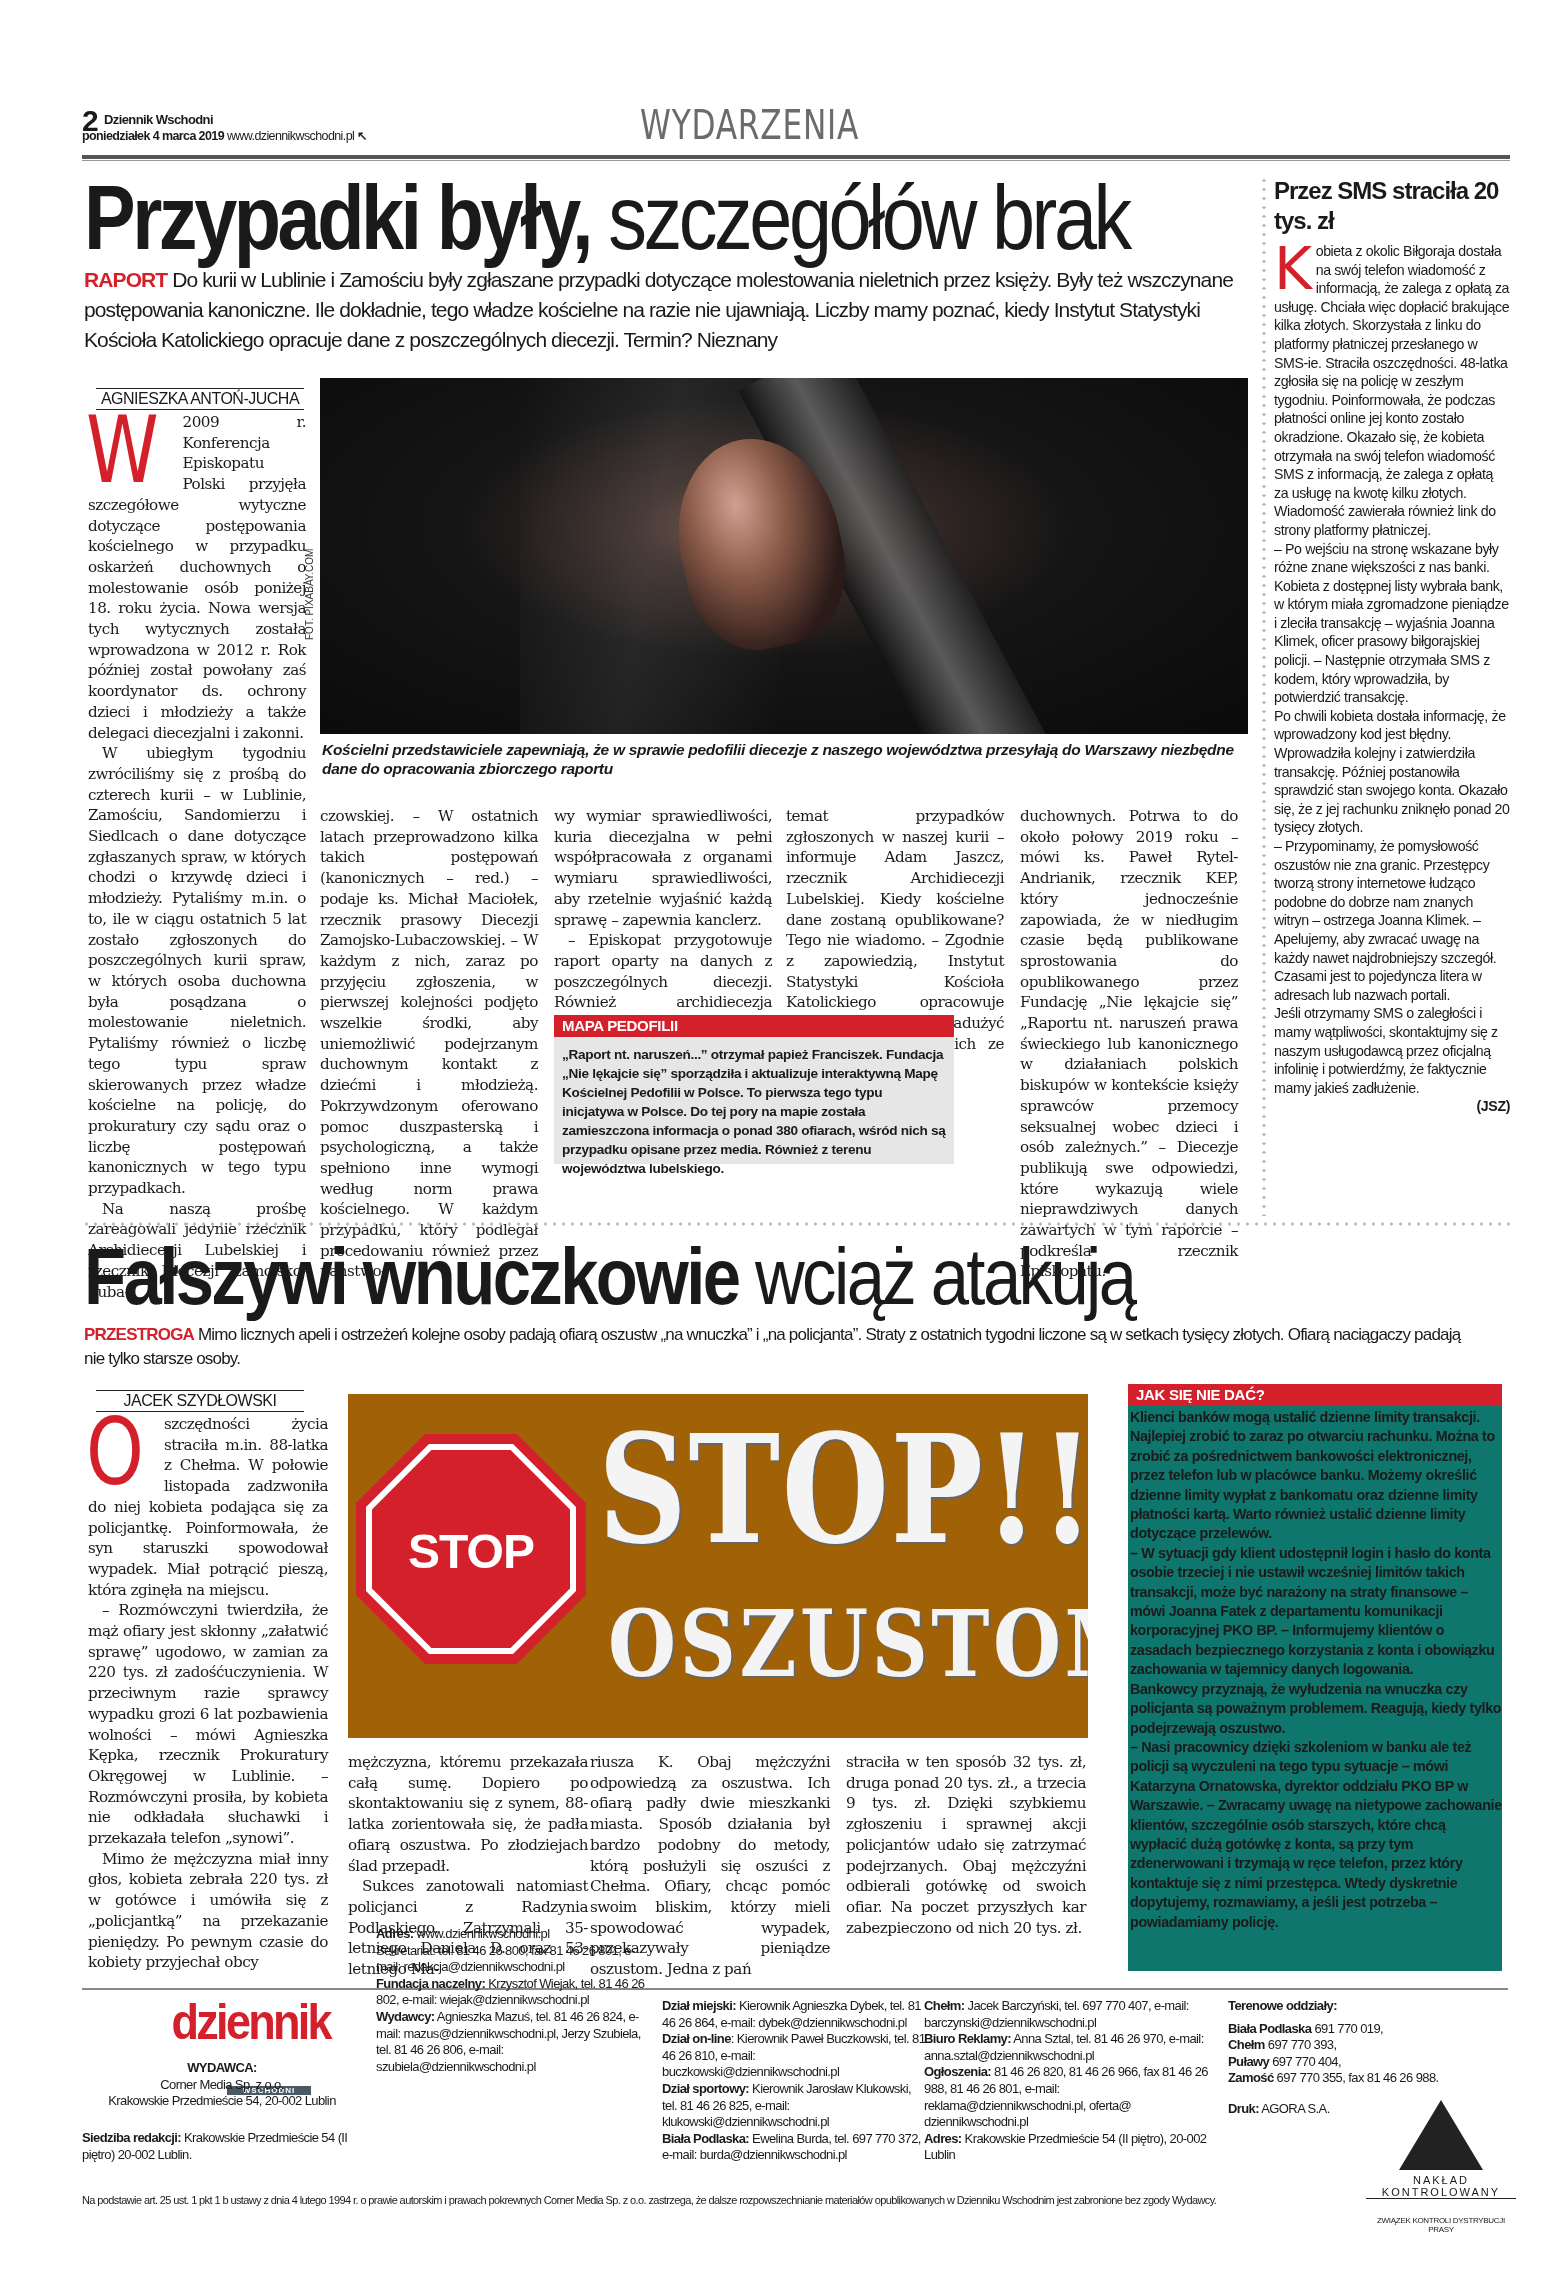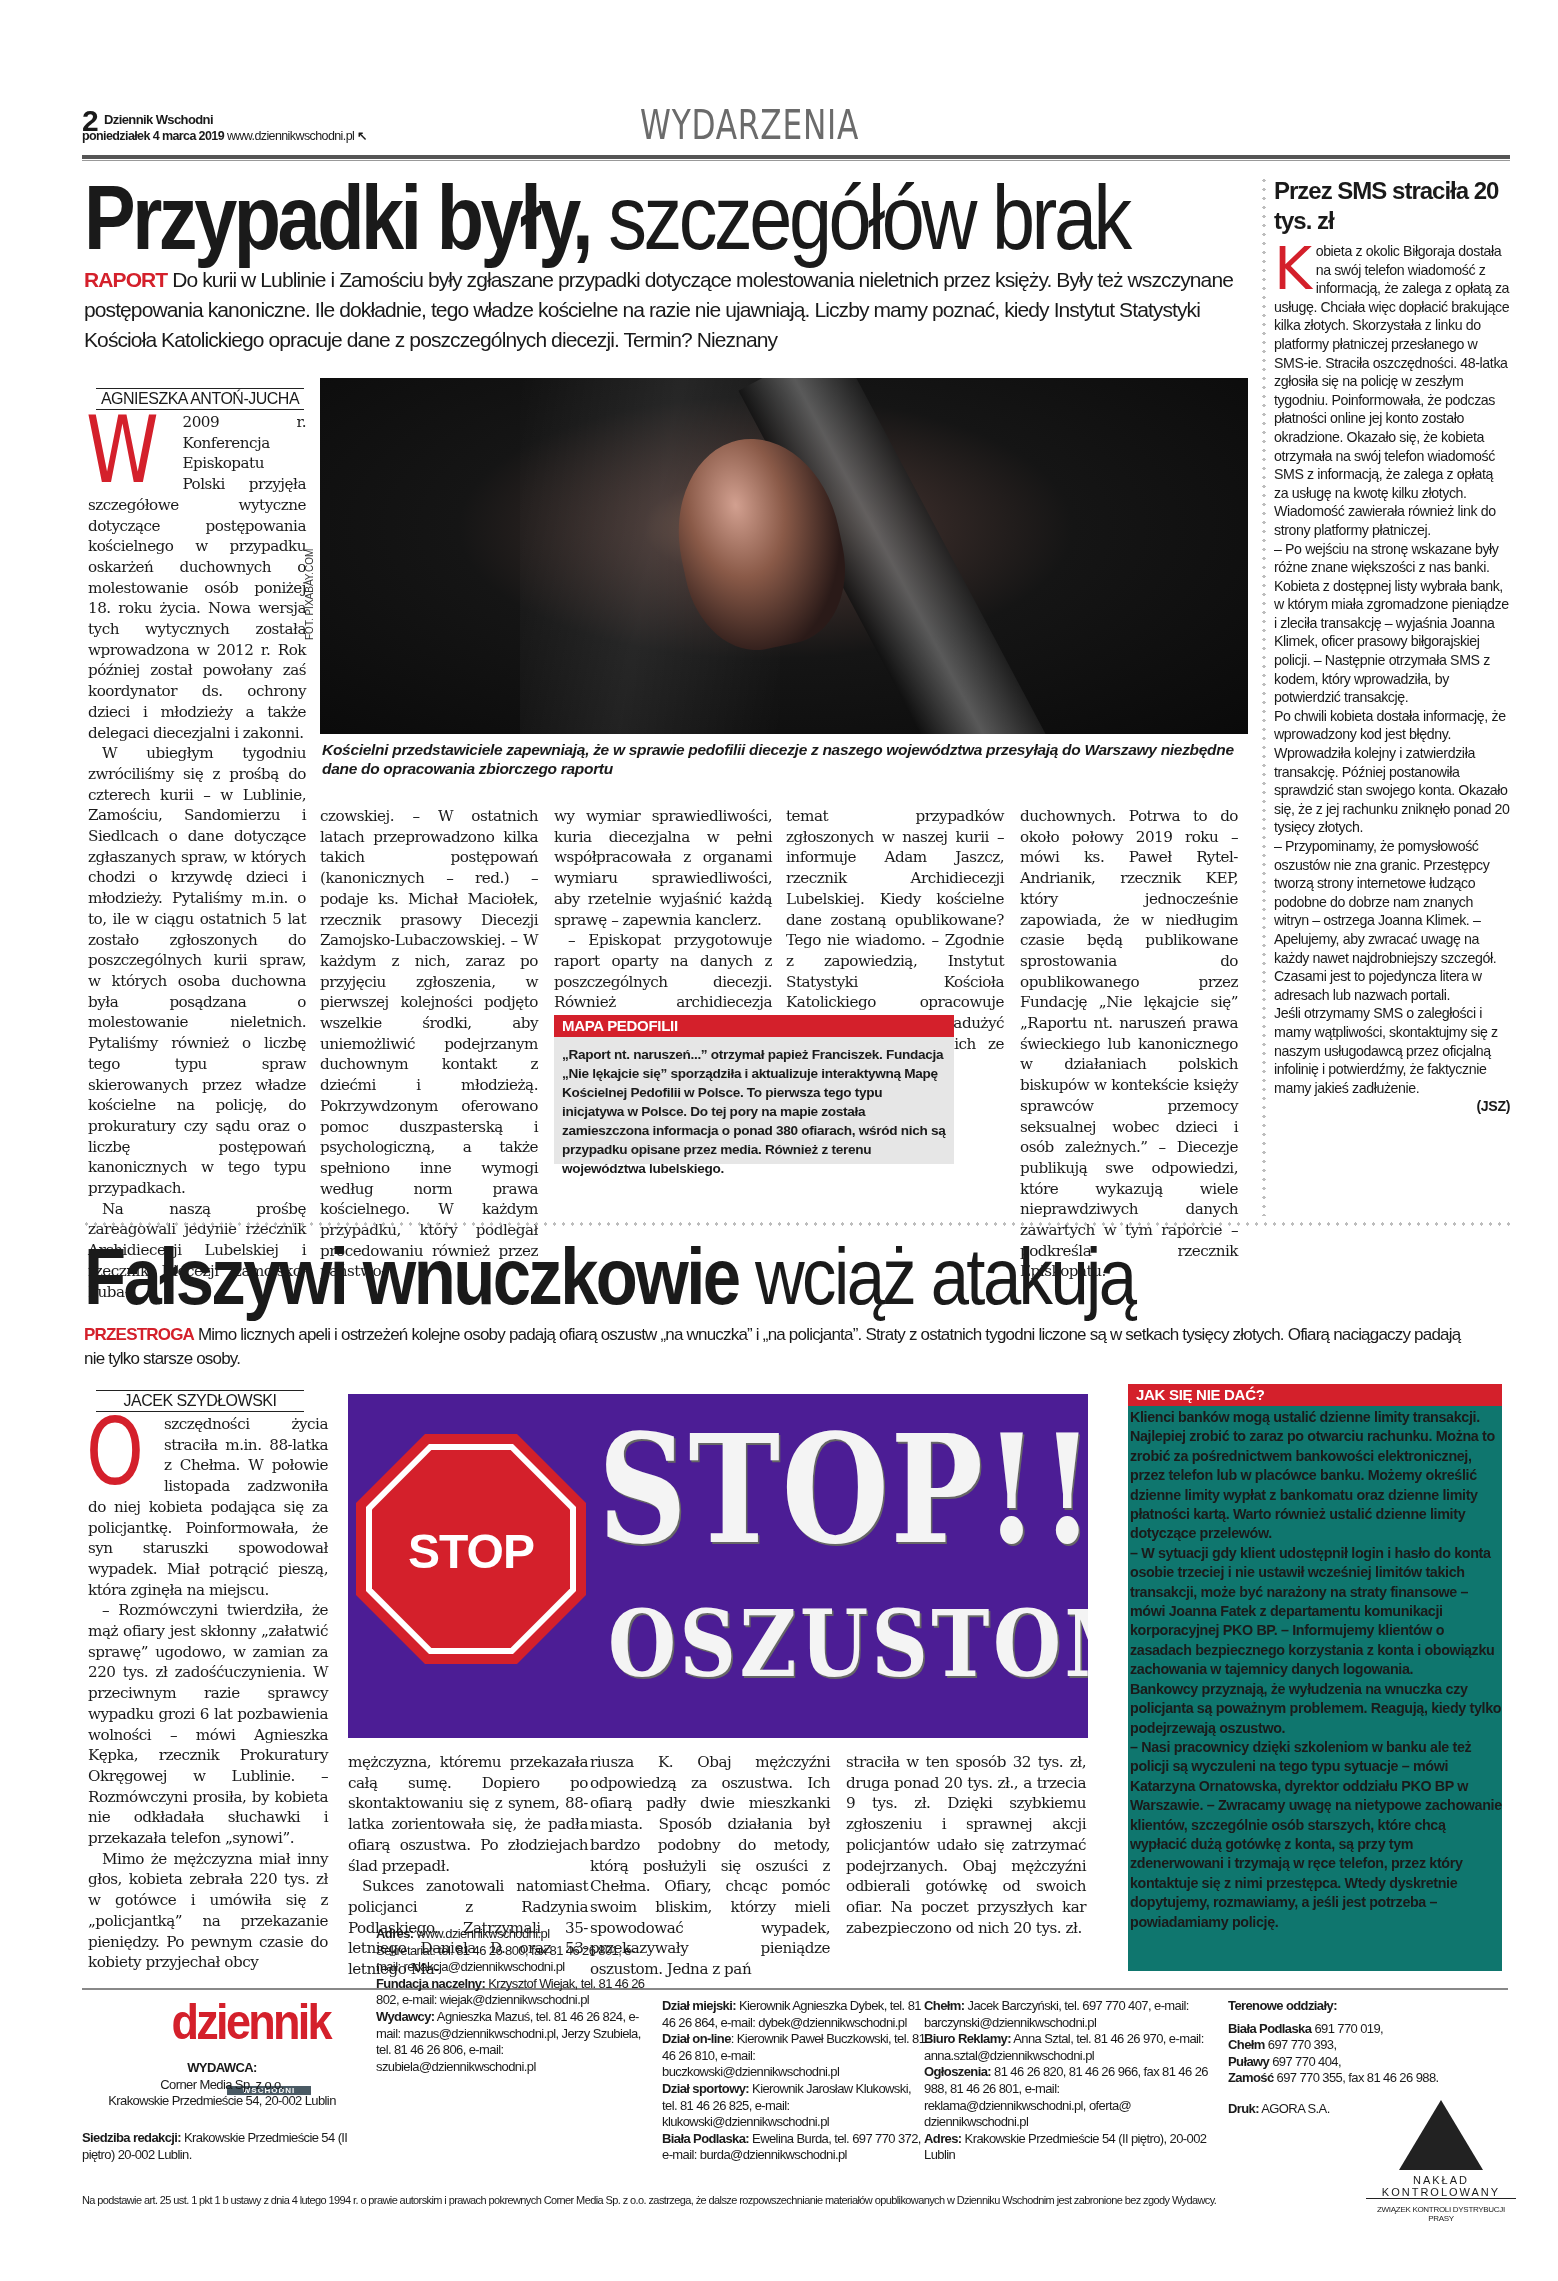--- a/index.html
+++ b/index.html
@@ -49,21 +49,21 @@
 
   
   #mapa{left:554px;top:1015px;width:400px;}
   .boxhead{background:#d4202b;color:#fff;font:bold 15px/20px "Liberation Sans",sans-serif;padding:1px 8px;letter-spacing:-0.3px;}
   #mapa .boxbody{background:#e6e6e6;padding:8px 8px 6px 8px;font:bold 13.6px/19px "Liberation Sans",sans-serif;letter-spacing:-0.3px;height:113px;}
 
   
   #h2{left:84px;top:1232px;font-family:"Liberation Sans",sans-serif;font-size:80px;line-height:90px;letter-spacing:-3px;white-space:nowrap;transform:scaleX(0.86);transform-origin:left top;}
   #lead2{left:84px;top:1323px;width:1400px;font:17px/24px "Liberation Sans",sans-serif;letter-spacing:-0.8px;}
 
-  #stop{left:348px;top:1394px;width:740px;height:344px;background:#4c1d95;overflow:hidden;}
+  #stop{left:348px;top:1394px;width:740px;height:344px;background:#a16207;overflow:hidden;}
   #stop .octa{position:absolute;left:8px;top:40px;width:230px;height:230px;background:#d4202b;clip-path:polygon(30% 0,70% 0,100% 30%,100% 70%,70% 100%,30% 100%,0 70%,0 30%);}
   #stop .octa-in{position:absolute;left:18px;top:50px;width:210px;height:210px;background:#fff;clip-path:polygon(30% 0,70% 0,100% 30%,100% 70%,70% 100%,30% 100%,0 70%,0 30%);}
   #stop .octa-in2{position:absolute;left:24px;top:56px;width:198px;height:198px;background:#d4202b;clip-path:polygon(30% 0,70% 0,100% 30%,100% 70%,70% 100%,30% 100%,0 70%,0 30%);}
   #stop .stoplbl{position:absolute;left:28px;top:130px;width:190px;text-align:center;color:#fff;font:bold 48px "Liberation Sans",sans-serif;letter-spacing:-1px;}
   #stop .big1{position:absolute;left:250px;top:20px;color:#f4f4f4;font:bold 150px/150px "DejaVu Serif",serif;letter-spacing:2px;transform:scaleX(0.82);transform-origin:left top;text-shadow:2px 2px 0 #666;}
   #stop .big2{position:absolute;left:260px;top:200px;color:#f4f4f4;font:bold 92px/100px "DejaVu Serif",serif;letter-spacing:4px;transform:scaleX(0.85);transform-origin:left top;text-shadow:2px 2px 0 #666;}
 
   #jak{left:1128px;top:1384px;width:374px;}
   #jak .boxbody{background:#0f766e;padding:2px 0 6px 2px;font:bold 14.3px/19.4px "Liberation Sans",sans-serif;letter-spacing:-0.35px;height:557px;}
 
@@ -71,21 +71,21 @@
   #rule3{left:82px;top:1988px;width:1426px;height:2px;background:#888;}
   #logo{left:164px;top:1998px;width:150px;text-align:center;}
   #logo .word{color:#d4202b;font:bold 50px/48px "Liberation Sans",sans-serif;letter-spacing:-3px;transform:scaleX(0.9);}
   #logo .sub{display:inline-block;background:#4a5a64;color:#fff;font:bold 8px "Liberation Sans",sans-serif;letter-spacing:1px;padding:0 16px;margin-left:60px;margin-top:40px;}
   .foot{font:13px/16.6px "Liberation Sans",sans-serif;letter-spacing:-0.6px;}
   .foot b{font-weight:bold;}
   #legal{left:82px;top:2166px;font:11px "Liberation Sans",sans-serif;letter-spacing:-0.6px;white-space:nowrap;margin-top:28px;}
   #nk{left:1366px;top:2100px;width:150px;text-align:center;}
   #nk .tri{width:0;height:0;margin:0 auto;border-left:42px solid transparent;border-right:42px solid transparent;border-bottom:70px solid #222;}
   #nk .t1{font:11px "Liberation Sans",sans-serif;letter-spacing:2px;border-bottom:1px solid #222;margin-top:4px;}
-  #nk .t2{font:8px "Liberation Sans",sans-serif;letter-spacing:-0.3px;margin-top:6px;}
+  #nk .t2{font:8px "Liberation Sans",sans-serif;letter-spacing:-0.3px;margin-top:17px;}
 </style>
 </head>
 <body>
 
 <div class="abs" id="pageno">2</div>
 <div class="abs" id="paper-name">Dziennik Wschodni</div>
 <div class="abs" id="dateline">
   <span>poniedziałek 4 marca 2019</span>
   <span class="url">www.dziennikwschodni.pl</span>
   <span>↖</span>

